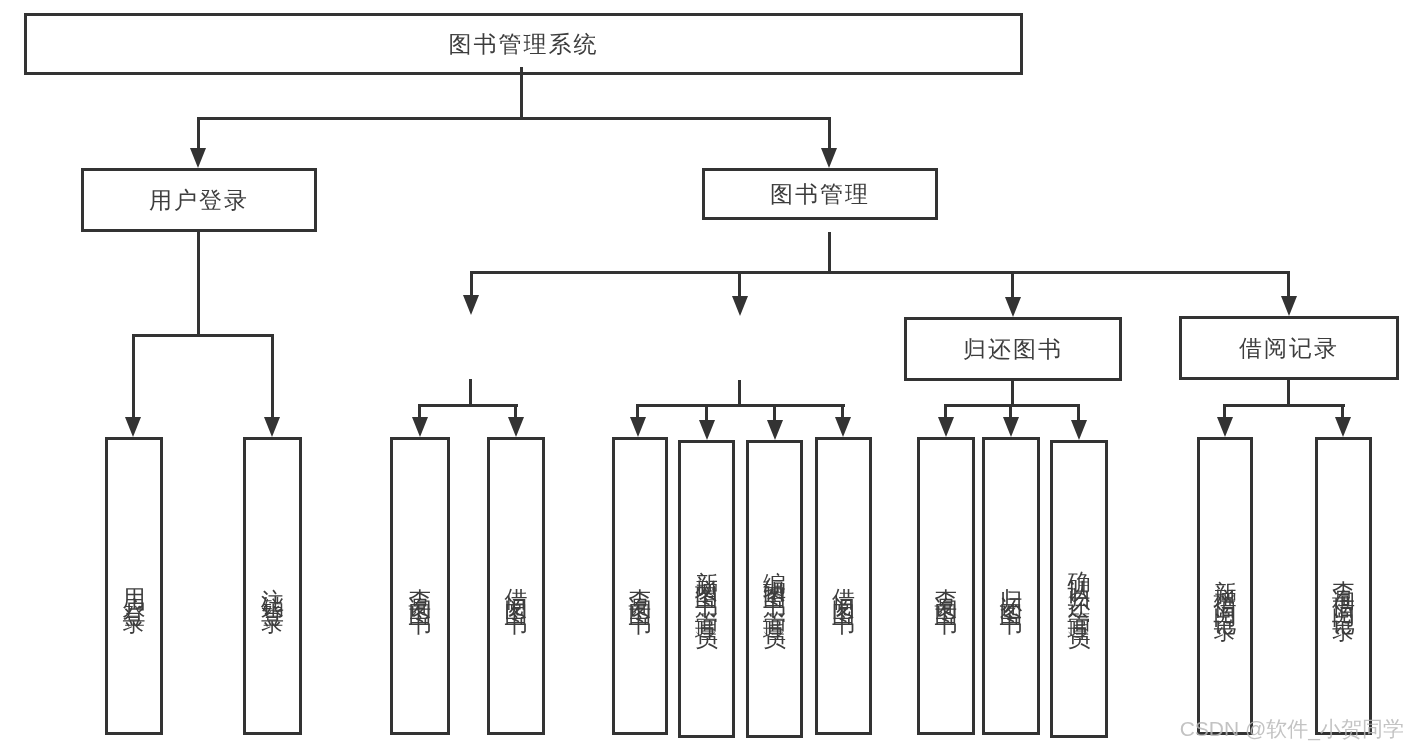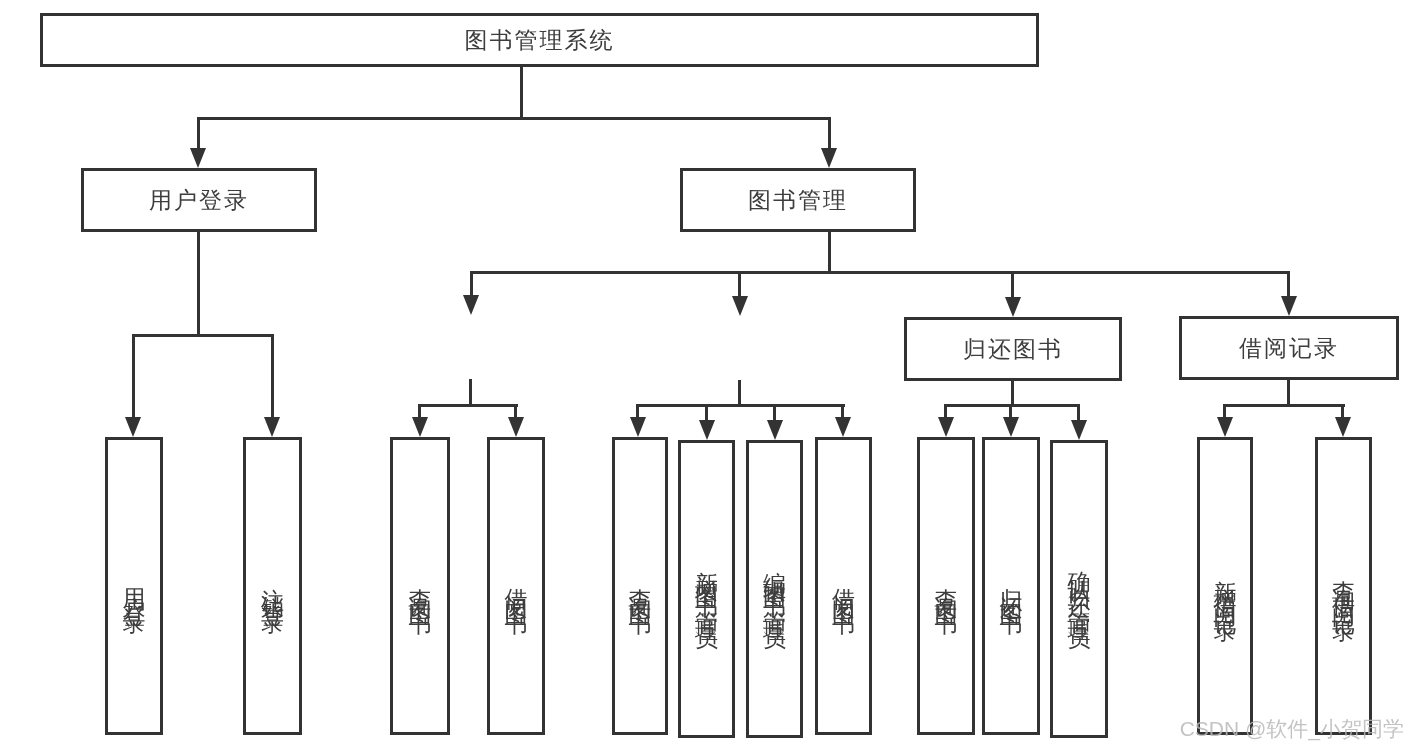--- a/index.html
+++ b/index.html
@@ -34,31 +34,31 @@
     position:absolute;left:1178px;top:715px;width:226px;
     font-size:21px;color:var(--watermark);white-space:nowrap;
     z-index:5;opacity:.85;text-align:right;
   }
 </style>
 </head>
 <body>
 
 <div class="stage">
 
-  <div class="box" style="left:40px;top:13px;width:999px;height:54px">图书管理系统</div>
+  <div class="box" style="left:24px;top:13px;width:999px;height:62px">图书管理系统</div>
 
   <div class="vline" style="left:520px;top:67px;height:53px"></div>
   <div class="hline" style="left:197px;top:117px;width:634px"></div>
   <div class="vline" style="left:197px;top:117px;height:32px"></div>
   <div class="arr" style="left:190px;top:148px"></div>
   <div class="vline" style="left:828px;top:117px;height:32px"></div>
   <div class="arr" style="left:821px;top:148px"></div>
 
   <div class="box" style="left:81px;top:168px;width:236px;height:64px">用户登录</div>
-  <div class="box" style="left:680px;top:168px;width:236px;height:64px">图书管理</div>
+  <div class="box" style="left:702px;top:168px;width:236px;height:52px">图书管理</div>
 
   <div class="vline" style="left:197px;top:232px;height:104px"></div>
   <div class="hline" style="left:132px;top:334px;width:142px"></div>
   <div class="vline" style="left:132px;top:334px;height:85px"></div>
   <div class="arr" style="left:125px;top:417px"></div>
   <div class="vline" style="left:271px;top:334px;height:85px"></div>
   <div class="arr" style="left:264px;top:417px"></div>
 
   <div class="vline" style="left:828px;top:232px;height:42px"></div>
   <div class="hline" style="left:470px;top:271px;width:820px"></div>

